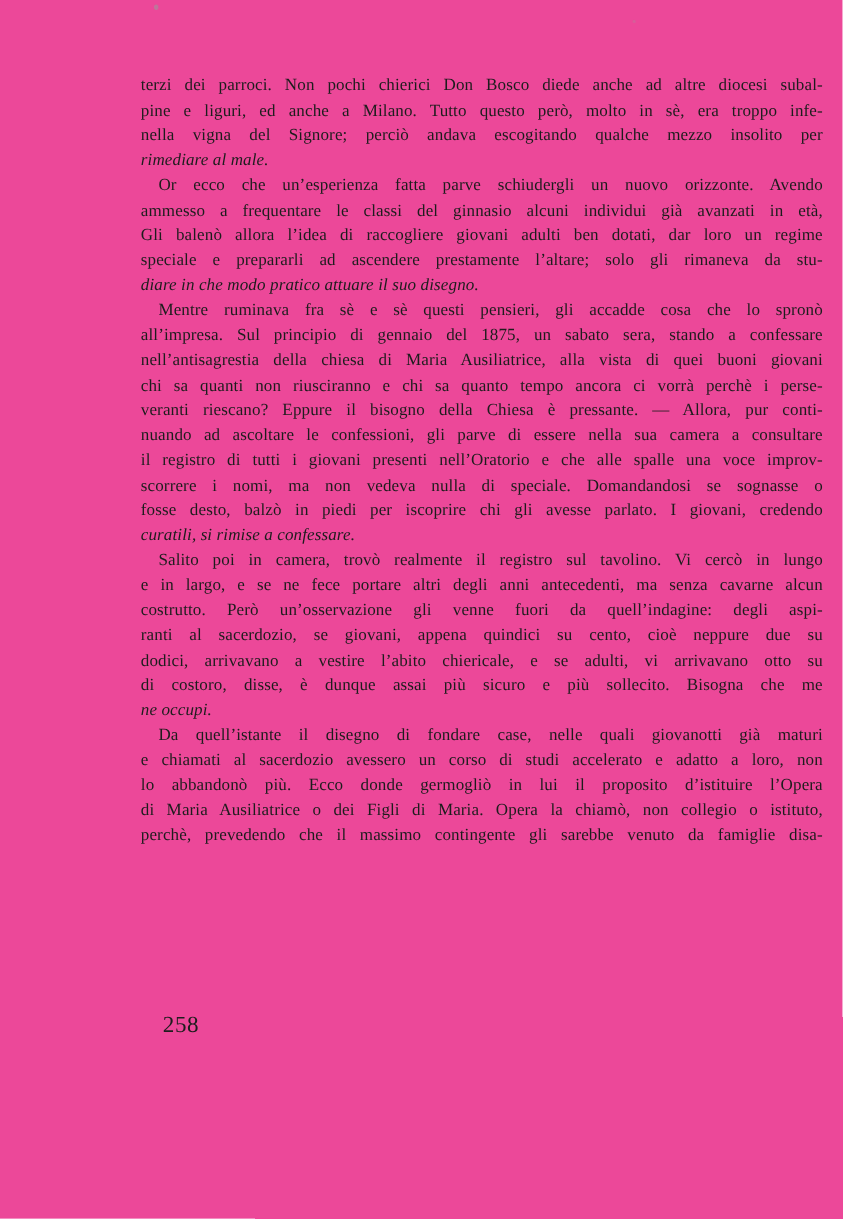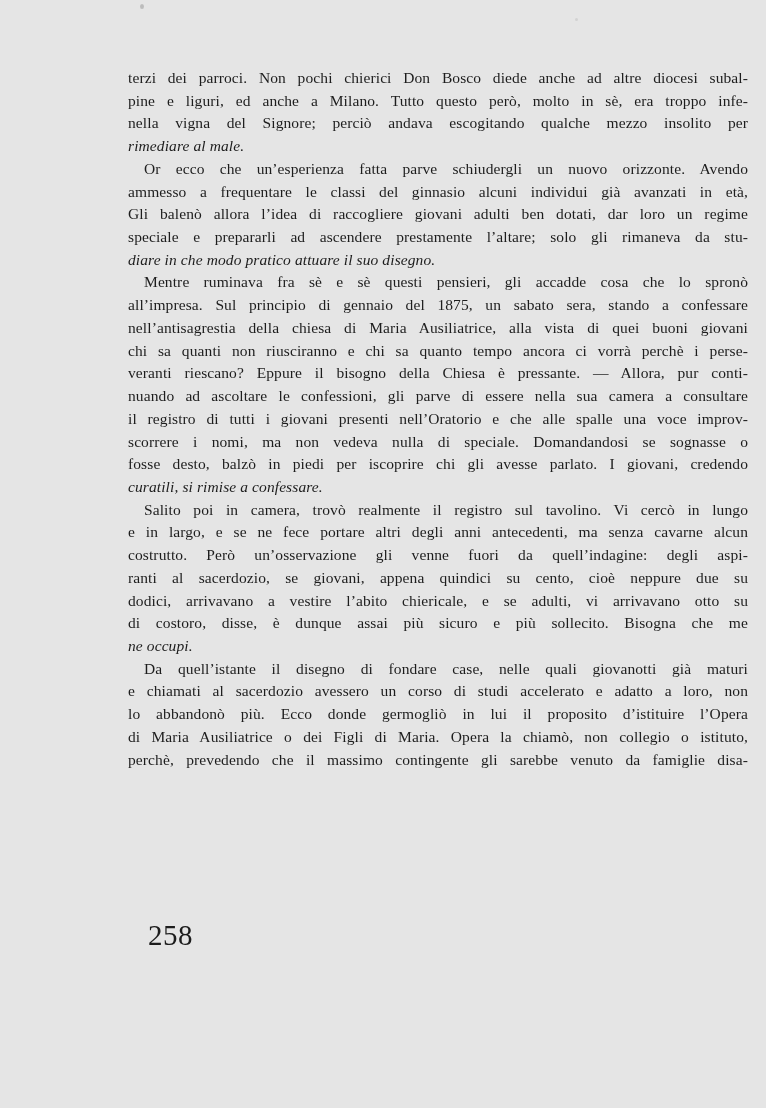--- a/index.html
+++ b/index.html
@@ -1,20 +1,20 @@
 <!DOCTYPE html>
 <html><head>
 <meta charset="utf-8">
 <style>
   html, body { margin: 0; padding: 0; background: #ffffff; }
   .page {
     position: relative;
     width: 766px;
     height: 1108px;
-    background: #e5e5e5;
+    background: #ec4899;
     overflow: hidden;
     font-family: "Liberation Serif", serif;
     color: #1d1d1d;
   }
   .textblock {
     position: absolute;
     left: 128px;
     top: 67px;
     width: 620px;
   }
@@ -28,21 +28,21 @@
     text-align-last: justify;
     white-space: nowrap;
     overflow: visible;
   }
   .line.last { text-align-last: left; white-space: normal; font-style: italic; }
   .line.first-indent { text-indent: 16px; }
   .pagenum {
     position: absolute;
     left: 148px;
     top: 919px;
-    font-size: 29px;
+    font-size: 21px;
     letter-spacing: 0.5px;
     color: #1d1d1d;
   }
   .speck {
     position: absolute;
     border-radius: 50%;
     background: #9a9a9a;
   }
   .speck.s1 { left: 140px; top: 4px; width: 4px; height: 5px; opacity: 0.55; }
   .speck.s2 { left: 575px; top: 18px; width: 3px; height: 3px; opacity: 0.25; }

